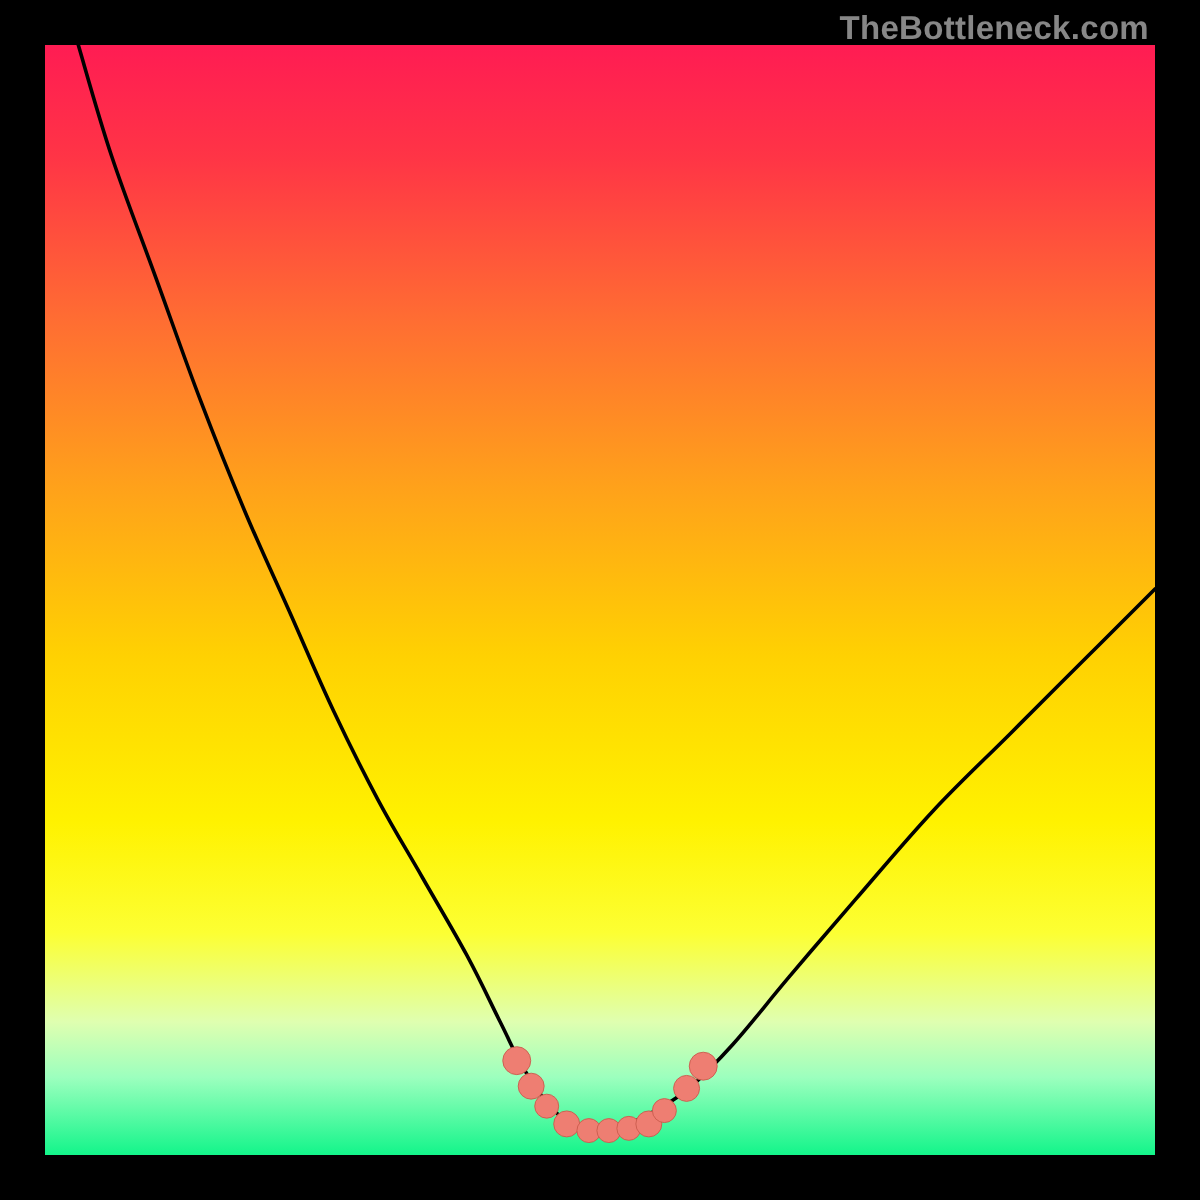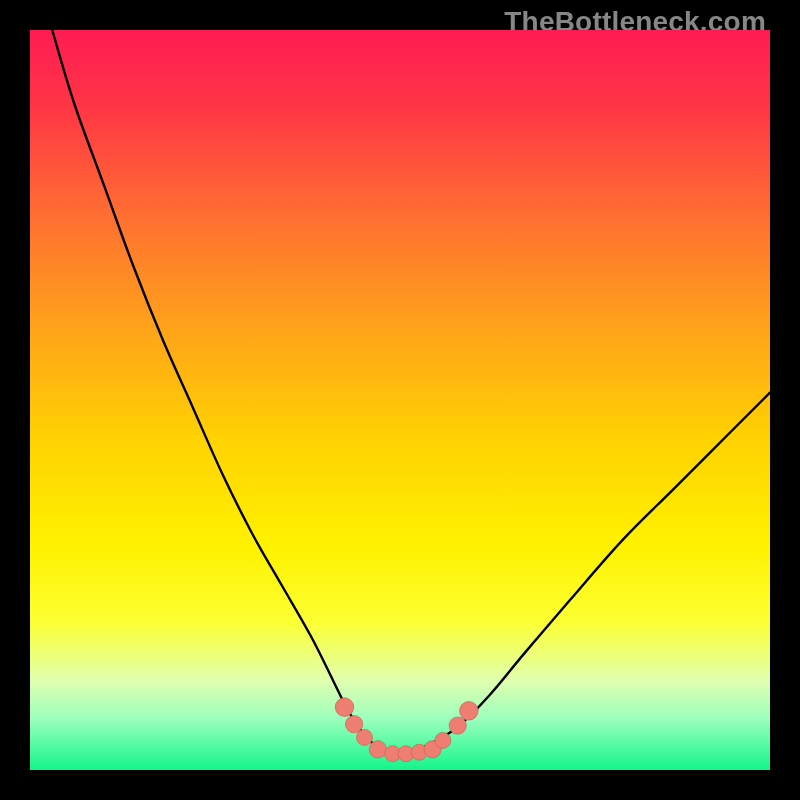--- a/index.html
+++ b/index.html
@@ -21,21 +21,21 @@
   position: absolute;
   left: 30px;
   top: 30px;
   width: 740px;
   height: 740px;
 }
 .watermark {
   position: absolute;
   top: 6px;
   right: 34px;
-  font-size: 28px;
+  font-size: 22px;
   font-weight: 600;
   color: #878787;
   letter-spacing: 0.2px;
   margin-left: 20px;
 }
 svg { display: block; }
 </style>
 </head>
 <body>
 

